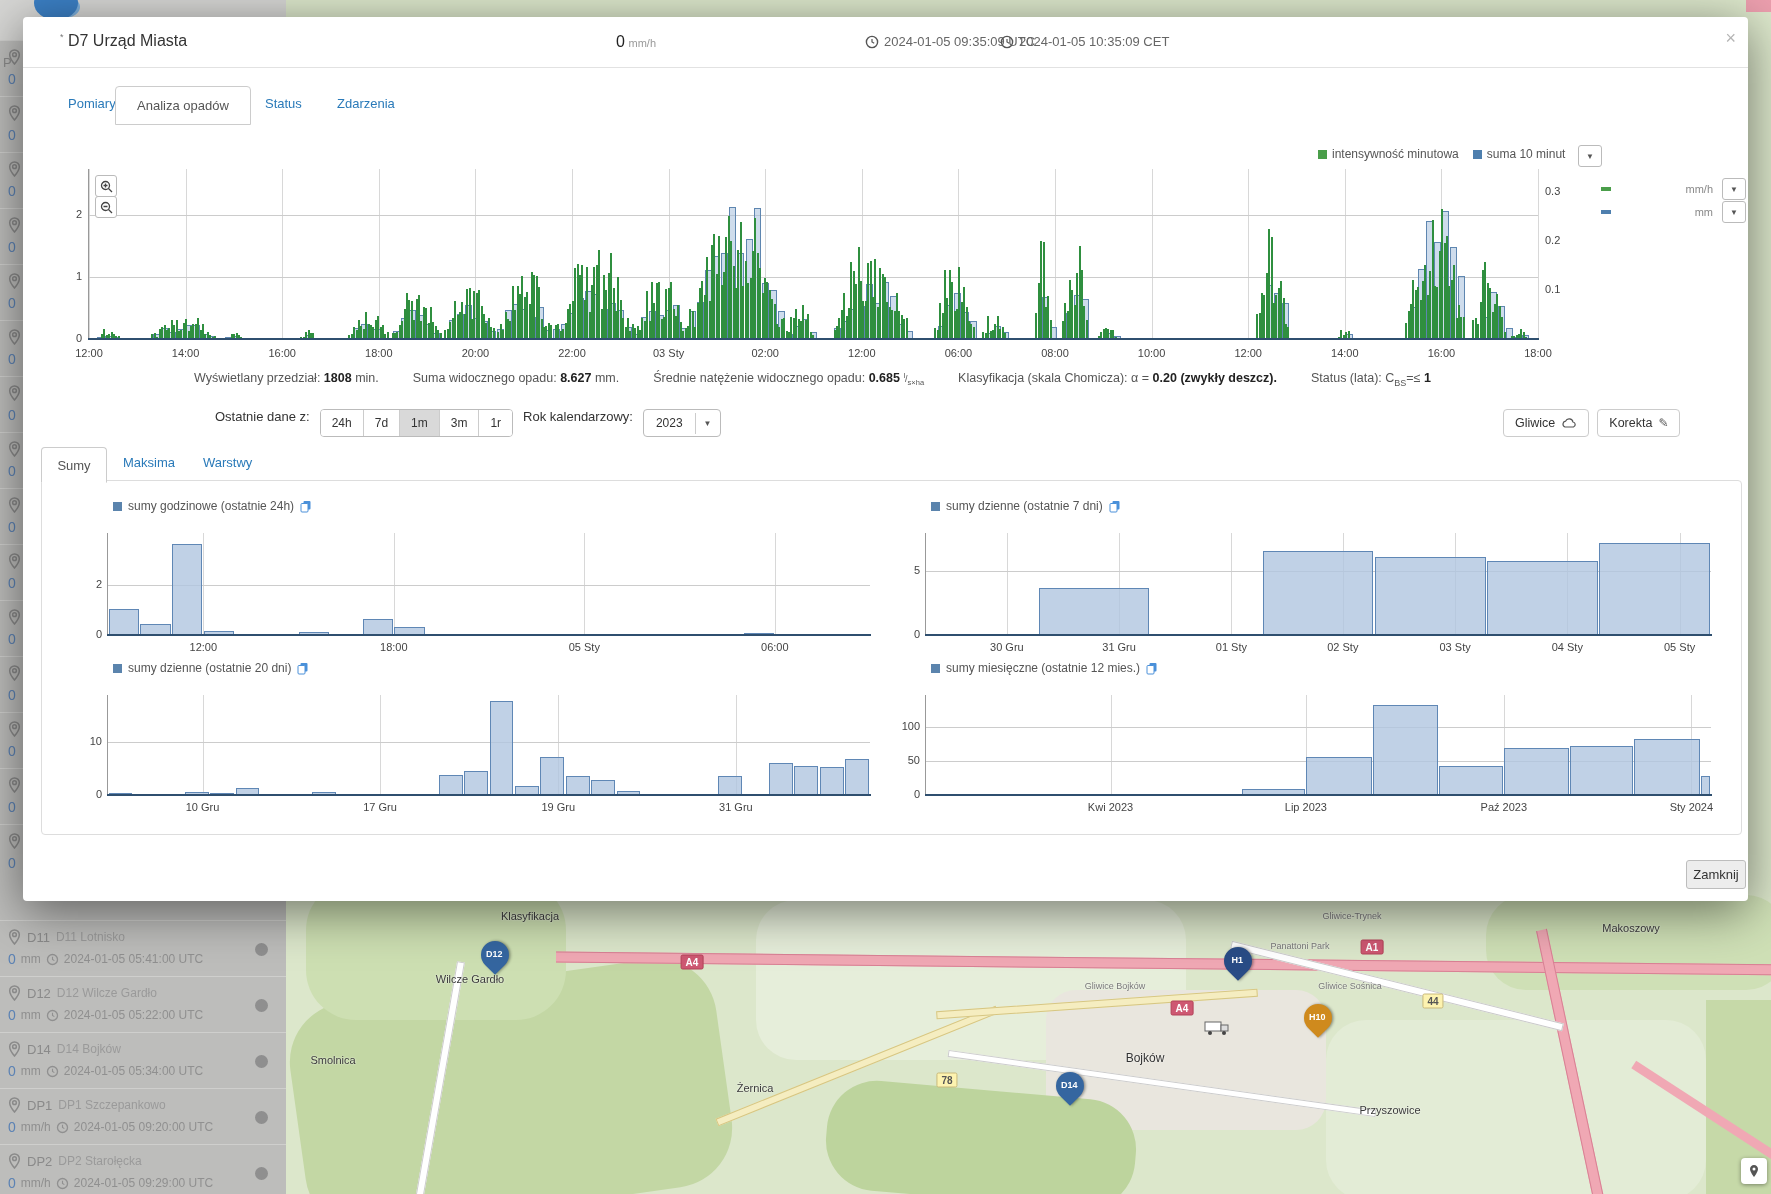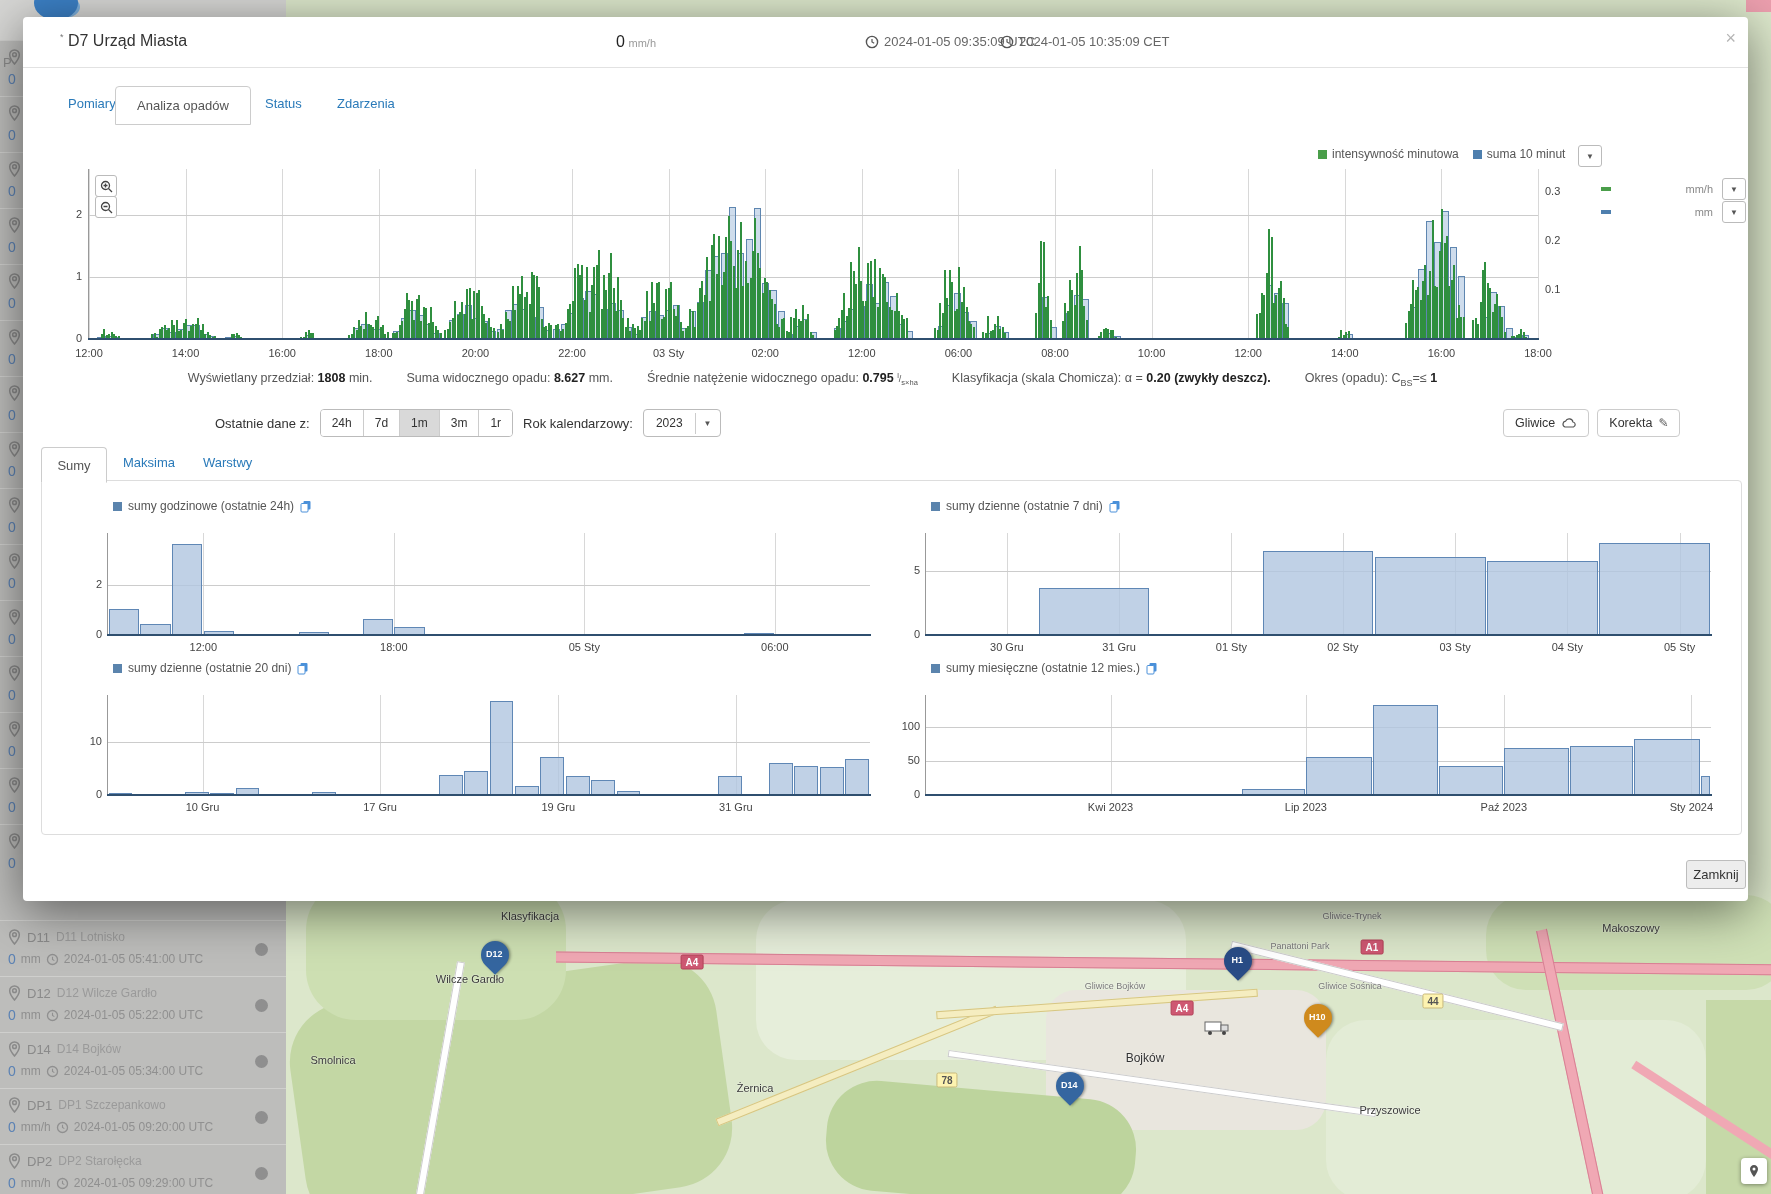--- a/index.html
+++ b/index.html
@@ -51,21 +51,21 @@
   .leg-sq{display:inline-block;width:9px;height:9px;margin-right:5px;vertical-align:-1px;}
   .caretbox{position:absolute;width:22px;height:20px;border:1px solid #bbb;border-radius:3px;background:#fff;display:flex;align-items:center;justify-content:center;font-size:8px;color:#555;cursor:pointer;}
   .unitrow{position:absolute;left:1578px;width:112px;display:flex;align-items:center;font-size:11px;color:#888;}
   .unitrow .dash{width:10px;height:4px;margin-right:6px;}
   .unitrow .ul{flex:1;text-align:right;}
   
   #stats{position:absolute;left:65px;top:354px;width:1449px;display:flex;justify-content:center;gap:34px;font-size:12.5px;color:#555;white-space:nowrap;}
   #stats b{color:#222;}
   .ufrac{font-size:9px;color:#555;}
   
-  #controls{position:absolute;left:192px;top:392px;display:flex;align-items:center;gap:10px;font-size:13px;color:#333;}
+  #controls{position:absolute;left:192px;top:392px;display:flex;gap:10px;font-size:13px;color:#333;}
   .seggrp{display:flex;border:1px solid #bbb;border-radius:4px;overflow:hidden;}
   .segbtn{padding:6px 11px;font-size:12px;color:#333;background:#fff;border-left:1px solid #ccc;cursor:pointer;}
   .segbtn:first-child{border-left:none;}
   .segbtn.active{background:#d9d9d9;}
   .selbox{display:flex;align-items:center;border:1px solid #bbb;border-radius:4px;overflow:hidden;background:#fff;cursor:pointer;}
   .selbox .sv{padding:6px 12px;font-size:12px;}
   .selbox .sc{padding:6px 8px;border-left:1px solid #ccc;font-size:8px;color:#555;}
   #actions{position:absolute;left:1480px;top:392px;display:flex;gap:8px;}
   .wbtn{display:flex;align-items:center;gap:6px;padding:6px 11px;border:1px solid #ccc;border-radius:4px;background:#fff;font-size:12.5px;color:#333;cursor:pointer;}
   
@@ -1005,23 +1005,23 @@
     <div class="zoombtn" style="left:72px;top:179px;">
       <svg width="13" height="13" viewBox="0 0 13 13">
           <circle cx="5.5" cy="5.5" r="4" fill="none" stroke="#444" stroke-width="1.3"></circle>
           <path d="M8.5 8.5 L12 12 M3.5 5.5 H7.5" stroke="#444" stroke-width="1.3" fill="none"></path>
         </svg>
     </div>
 
     <div id="stats">
       <span><span>Wyświetlany przedział:</span> <b>1808</b> <span>min.</span></span>
       <span><span>Suma widocznego opadu:</span> <b>8.627</b> <span>mm.</span></span>
-      <span><span>Średnie natężenie widocznego opadu:</span> <b>0.795</b> <span class="ufrac"><sup>l</sup>/<sub>s×ha</sub></span></span>
+      <span><span>Średnie natężenie widocznego opadu:</span> <b>0.685</b> <span class="ufrac"><sup>l</sup>/<sub>s×ha</sub></span></span>
       <span><span>Klasyfikacja (skala Chomicza): α =</span> <b>0.20</b> <b>(zwykły deszcz).</b></span>
-      <span><span>Okres (opadu): C</span><sub style="font-size:9px;">BS</sub><span>=≤</span> <b>1</b></span>
+      <span><span>Status (lata): C</span><sub style="font-size:9px;">BS</sub><span>=≤</span> <b>1</b></span>
     </div>
 
     <div id="controls">
       <span>Ostatnie dane z:</span>
       <span class="seggrp">
         <span class="segbtn">24h</span>
         <span class="segbtn">7d</span>
         <span class="segbtn active">1m</span>
         <span class="segbtn">3m</span>
         <span class="segbtn">1r</span>

